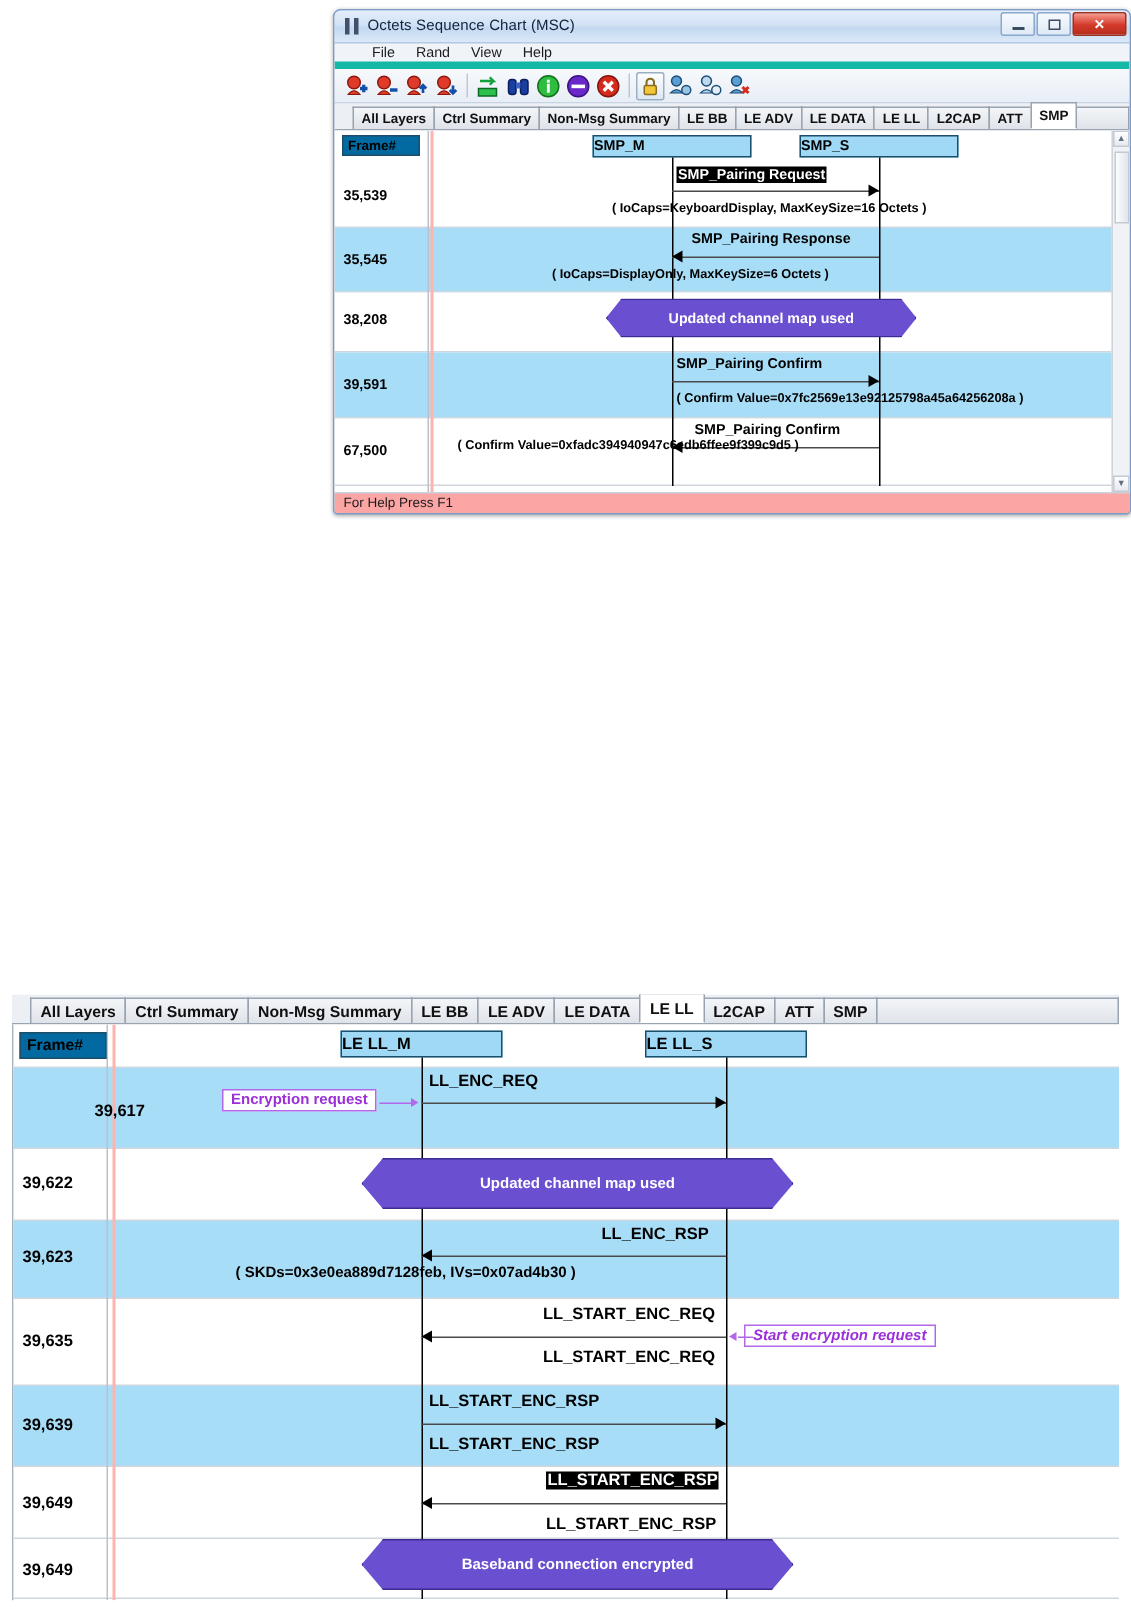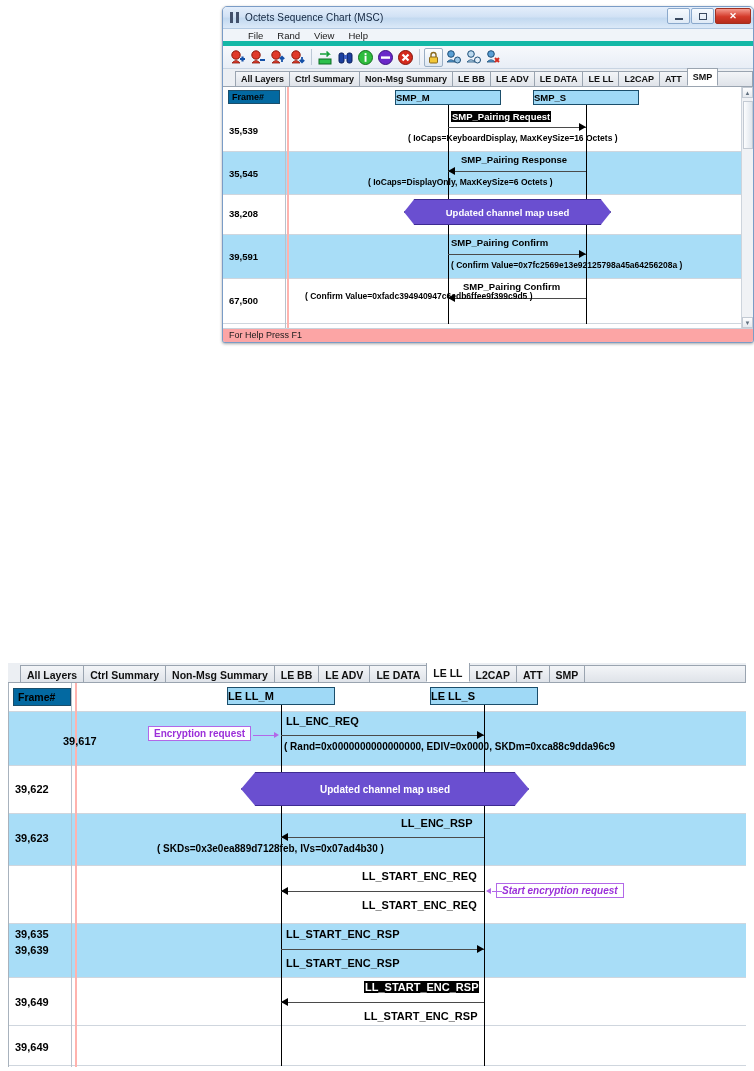--- a/index.html
+++ b/index.html
@@ -525,29 +525,28 @@
     <div class="framehdr" style="left:4px;top:5px;width:58px;">Frame#</div>
     <div class="node-box" style="left:218px;top:4px;width:108px;height:18px;">LE LL_M</div>
     <div class="node-box" style="left:421px;top:4px;width:108px;height:18px;">LE LL_S</div>
 
     <div class="lifeline" style="left:272px;top:22px;height:361px;"></div>
     <div class="lifeline" style="left:475px;top:22px;height:361px;"></div>
 
     <div class="frameno" style="left:6px;top:52px;margin-left:48px;">39,617</div>
     <div class="frameno" style="left:6px;top:100px;">39,622</div>
     <div class="frameno" style="left:6px;top:149px;">39,623</div>
-    <div class="frameno" style="left:6px;top:205px;margin-top:40px;">39,635</div>
+    <div class="frameno" style="left:6px;top:205px;">39,635</div>
     <div class="frameno" style="left:6px;top:261px;">39,639</div>
     <div class="frameno" style="left:6px;top:313px;">39,649</div>
     <div class="frameno" style="left:6px;top:358px;">39,649</div>
 
     <div class="msg-label" style="left:277px;top:32px;">LL_ENC_REQ</div>
     <div class="arrow-line" style="left:272px;top:52px;width:203px;"></div>
     <div class="arrow-head right" style="left:468px;top:48px;"></div>
-    <div class="param-label" style="left:275px;top:58px;">( Rand=0x0000000000000000, EDIV=0x0000, SKDm=0xca88c9dda96c9</div>
     <div class="annot" style="left:139px;top:43px;">Encryption request</div>
     <div class="annot-line" style="left:244px;top:52px;width:22px;"></div>
     <div class="annot-arrow right" style="left:265px;top:49px;"></div>
 
     <div class="hexbanner lg" style="left:232px;top:89px;width:288px;height:34px;">Updated channel map used</div>
 
     <div class="msg-label" style="left:392px;top:134px;">LL_ENC_RSP</div>
     <div class="arrow-line" style="left:272px;top:154px;width:203px;"></div>
     <div class="arrow-head left" style="left:272px;top:150px;"></div>
     <div class="param-label" style="left:103px;top:160px;margin-left:45px;">( SKDs=0x3e0ea889d7128feb, IVs=0x07ad4b30 )</div>
@@ -563,15 +562,16 @@
     <div class="msg-label" style="left:277px;top:245px;">LL_START_ENC_RSP</div>
     <div class="arrow-line" style="left:272px;top:266px;width:203px;"></div>
     <div class="arrow-head right" style="left:468px;top:262px;"></div>
     <div class="param-label" style="left:277px;top:274px;font-size:11px;">LL_START_ENC_RSP</div>
 
     <div class="msg-label sel" style="left:355px;top:298px;">LL_START_ENC_RSP</div>
     <div class="arrow-line" style="left:272px;top:319px;width:203px;"></div>
     <div class="arrow-head left" style="left:272px;top:315px;"></div>
     <div class="param-label" style="left:355px;top:327px;font-size:11px;">LL_START_ENC_RSP</div>
 
+    <div class="hexbanner lg" style="left:232px;top:343px;width:288px;height:34px;">Baseband connection encrypted</div>
 
   </div>
 </div>
 
 </body></html>

